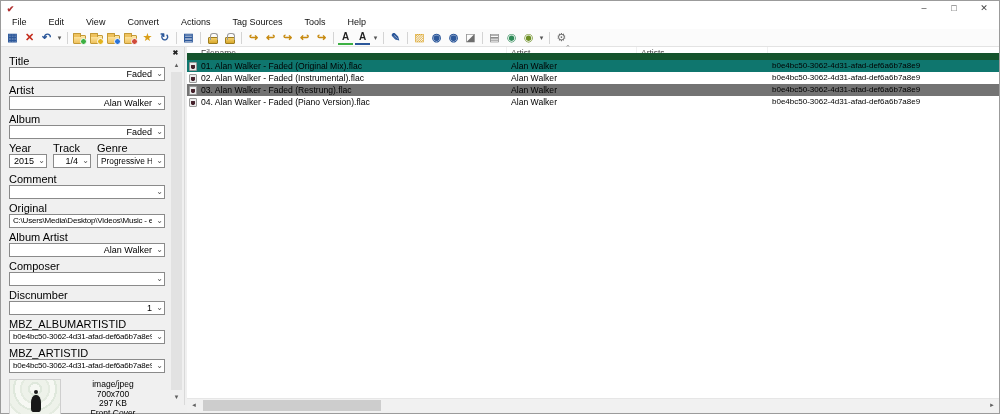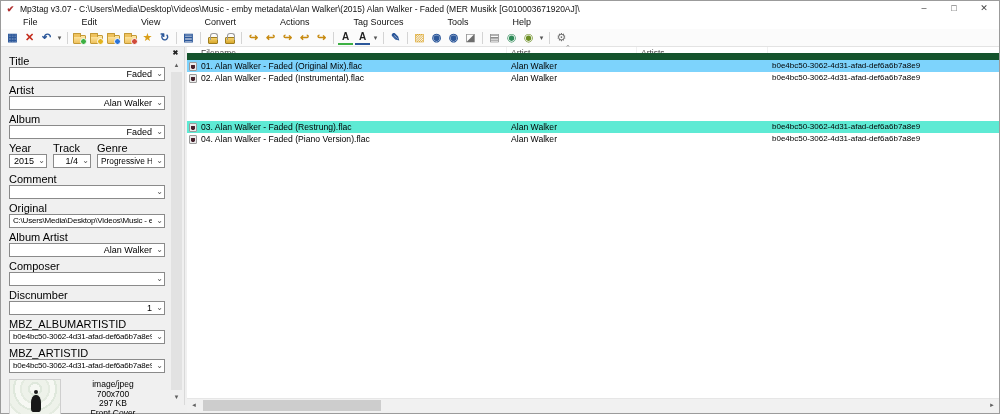--- a/index.html
+++ b/index.html
@@ -14,21 +14,21 @@
   .appicon { display:inline-block; width:11px; text-align:center; color:#b03030;
              font-size:9px; font-weight:bold; margin:0 4px 0 4px; }
   .title { white-space:nowrap; overflow:hidden; }
   .wctrl { position:absolute; right:0; top:0; height:15px; display:flex; }
   .wctrl span { width:30px; height:15px; text-align:center; line-height:14px;
                 font-size:9px; color:#444; cursor:default; }
 
   
   .menubar { position:absolute; left:0; top:15px; right:0; height:13px; background:#fff;
              display:flex; align-items:center; font-size:9px; color:#111; }
-  .menubar span { padding:0 22px; line-height:13px; }
+  .menubar span { padding:0 11px; line-height:13px; }
 
   
   .toolbar { position:absolute; left:0; top:28px; right:0; height:18px; background:#fbfbfb;
              border-bottom:1px solid #e3e3e3; display:flex; align-items:center; padding-left:3px; }
   .tbi { display:inline-flex; width:15px; height:15px; align-items:center; justify-content:center;
          font-size:11px; line-height:15px; margin:0 1px; }
   .tsep { display:inline-block; width:1px; height:12px; background:#d4d4d4; margin:0 3px; }
   .c-blue  { color:#2b579a; font-weight:bold; }
   .c-red   { color:#c42b1c; font-weight:bold; }
   .c-gray  { color:#6d6d6d; }
@@ -93,22 +93,22 @@
   
   .splitter { position:absolute; left:184px; top:46px; width:2px; bottom:0; background:#f0f0f0; }
   .list { position:absolute; left:186px; top:46px; right:0; height:351px; background:#fff; }
   .lheader { position:relative; height:13px; background:#fff; border-bottom:7px solid #14532d;
              display:flex; font-size:8.5px; color:#454545; }
   .hcol { line-height:13px; white-space:nowrap; overflow:hidden; border-right:1px solid #f0f0f0; }
   .hc0 { width:320px; padding-left:14px; } .hc1 { width:130px; padding-left:4px; }
   .hc2 { width:131px; padding-left:4px; } .hc3 { flex:1; padding-left:4px; }
   .sortmark { position:absolute; left:378px; top:-3px; font-size:7px; color:#888; }
   .lrow { position:relative; height:12px; display:flex; font-size:8.6px; color:#000; }
-  .lrow.sel { background:#7dd3fc; }
-  .lrow.alt { background:#5eead4;margin-top:37px; }
+  .lrow.sel { background:#0f766e; }
+  .lrow.alt { background:#737373; }
   .rcol { line-height:12px; white-space:nowrap; overflow:hidden; }
   .rc0 { width:320px; padding-left:14px; } .rc1 { width:130px; padding-left:4px; }
   .rc2 { width:131px; padding-left:4px; } .rc3 { flex:1; padding-left:4px; font-size:8px; }
   .ficon { position:absolute; left:2px; top:2px; width:8px; height:9px; background:#ececec;
            border:1px solid #9a9a9a; border-radius:1px;
            background-image:radial-gradient(circle at 50% 55%, #46222c 0 2px, rgba(0,0,0,0) 2.4px); }
   
   .hscroll { position:absolute; left:186px; right:0; top:397px; height:14px; background:#f1f1f1;
              border-top:1px solid #e6e6e6; }
   .hscroll .al, .hscroll .ar { position:absolute; top:0; width:14px; height:13px; text-align:center;
@@ -116,21 +116,20 @@
   .al { left:0; } .ar { right:0; }
   .hthumb { position:absolute; left:16px; top:1px; width:178px; height:11px; background:#cdcdcd; }
 </style>
 </head>
 <body>
 
 <div class="win">
 
   <div class="titlebar">
     <span class="appicon">✔</span>
-    <span class="title">Mp3tag v3.07  -  C:\Users\Media\Desktop\Videos\Music - emby metadata\Alan Walker\(2015) Alan Walker - Faded (MER Musikk [G010003671920AJ]\</span>
     <div class="wctrl">
       <span>–</span>
       <span>□</span>
       <span>✕</span>
     </div>
   </div>
 
   <div class="menubar">
     <span>File</span>
     <span>Edit</span>

